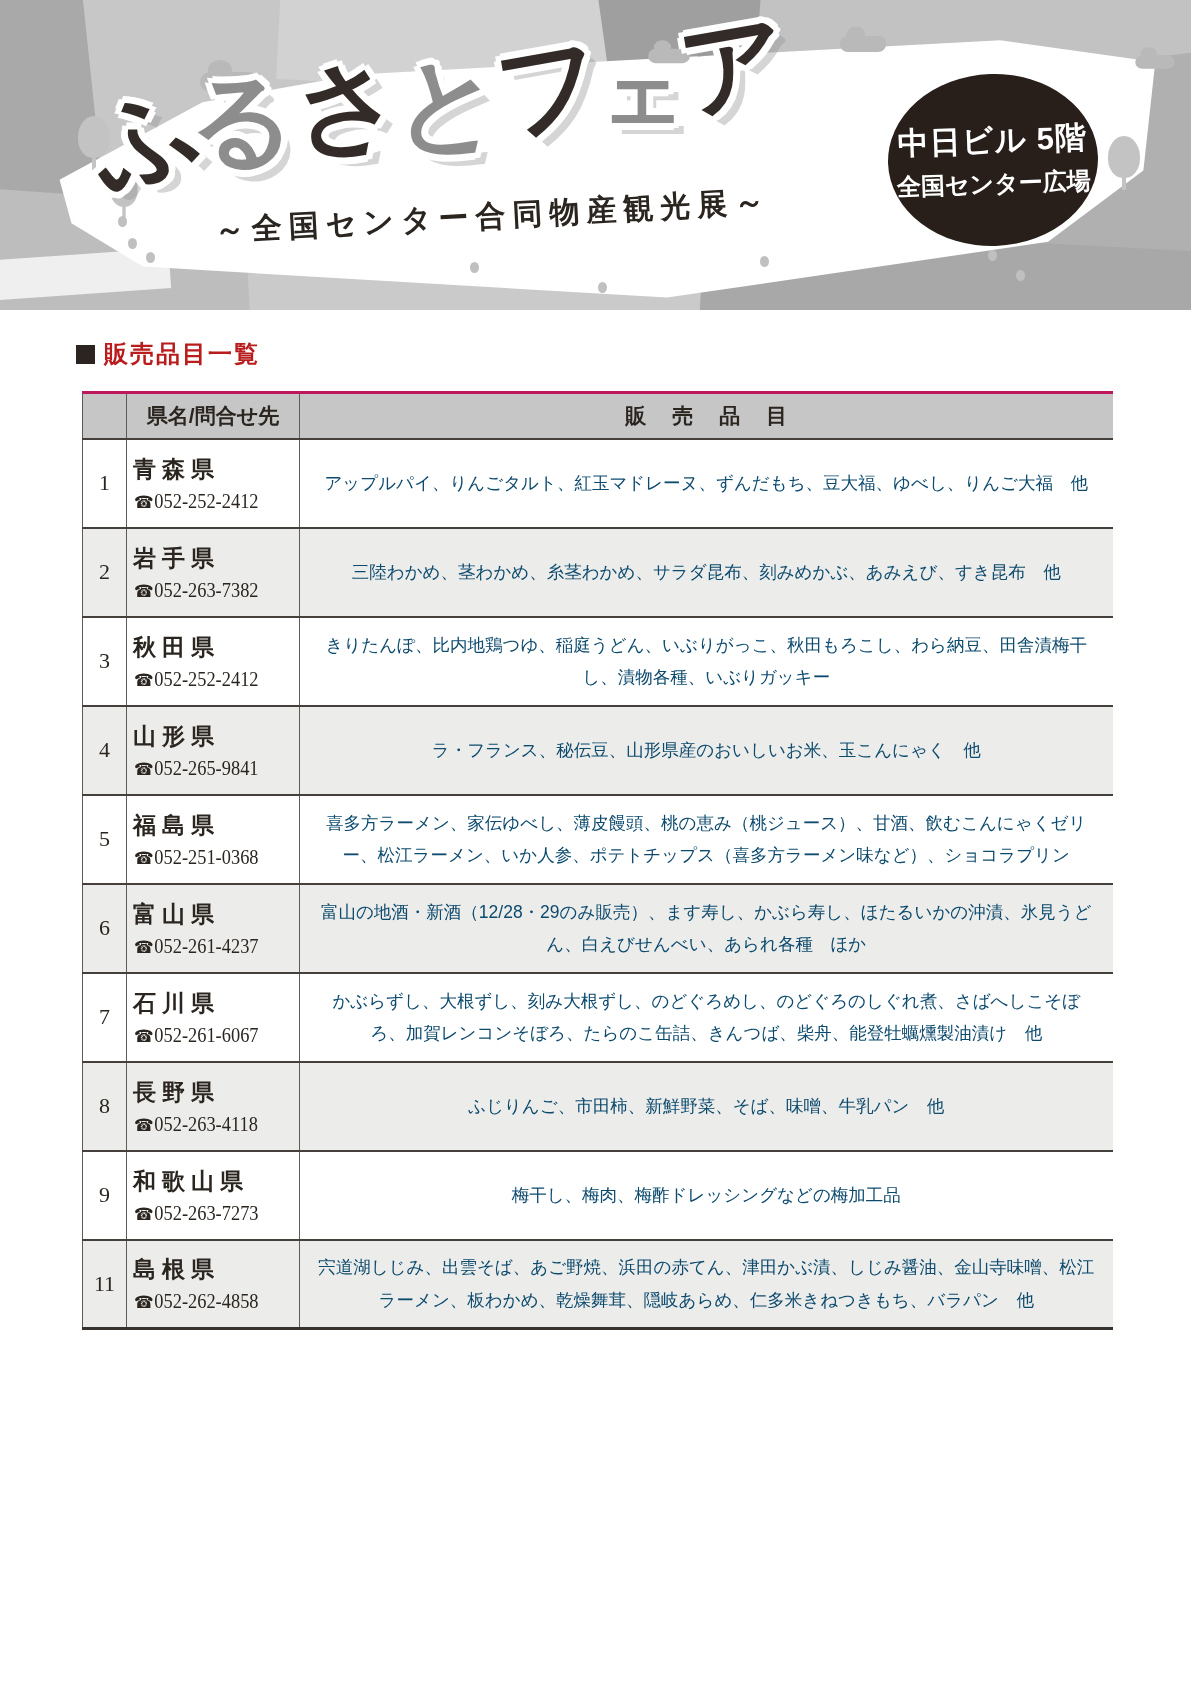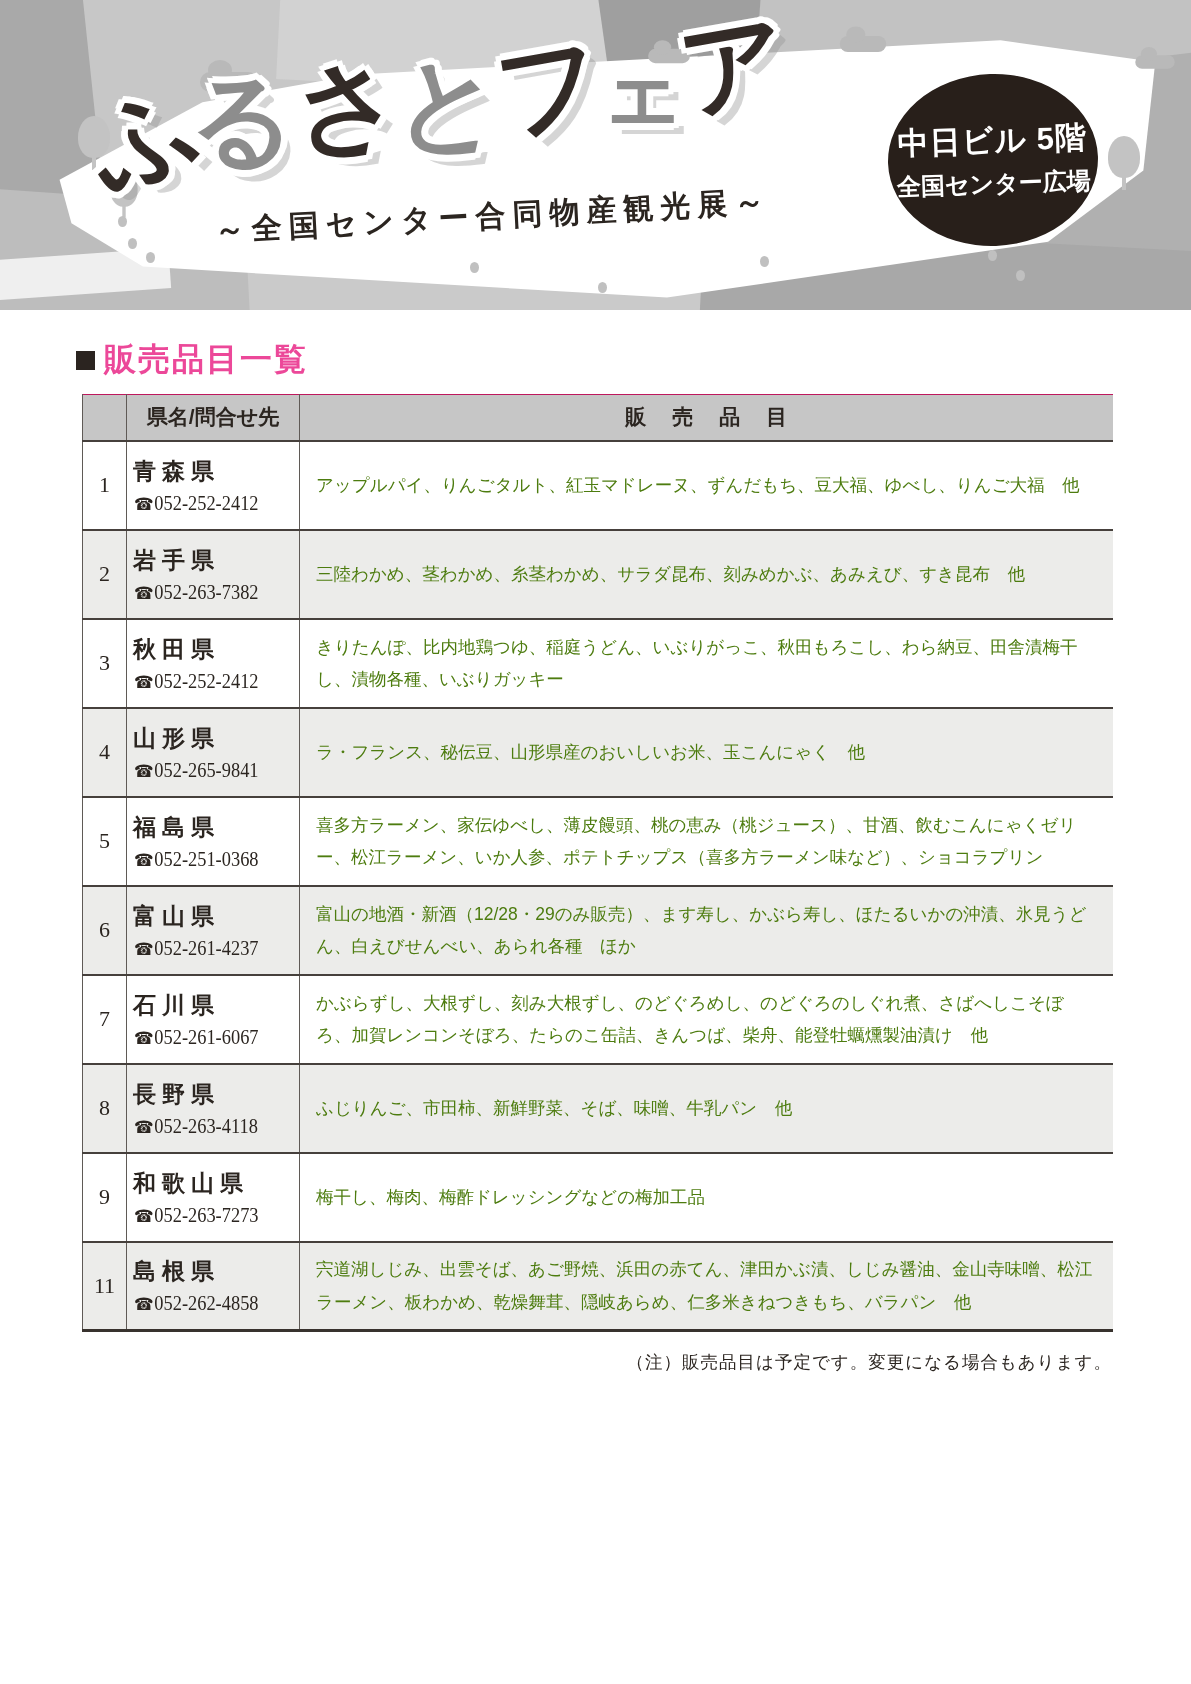--- a/index.html
+++ b/index.html
@@ -53,45 +53,45 @@
     text-shadow:-2px -2px 0 #fff,2px -2px 0 #fff,-2px 2px 0 #fff,2px 2px 0 #fff; }
 
   .badge { position:absolute; left:888px; top:74px; width:210px; height:172px; background:#281f1a;
     border-radius:50%; display:flex; flex-direction:column; align-items:center; justify-content:center;
     transform:rotate(-2deg); color:#ffffff; text-align:center; }
   .badge-line1 { font-size:31px; font-weight:bold; letter-spacing:1px; }
   .badge-line2 { font-size:24px; font-weight:bold; margin-top:6px; letter-spacing:0; }
 
   
   .content { padding:20px 79px 0 82px; }
-  .section-heading { display:flex; align-items:center; font-size:32px; font-weight:bold; color:#ec4899; margin:8px 0 12px -6px; letter-spacing:2px; }
+  .section-heading { display:flex; align-items:center; font-size:24px; font-weight:bold; color:#b91c1c; margin:8px 0 21px -6px; letter-spacing:2px; }
   .sq { display:inline-block; width:19px; height:19px; background:#2b2420; margin-right:9px; }
 
   table.items-table { width:1030px; border-collapse:collapse; table-layout:fixed;
-    border-top:1px solid #be185d; border-bottom:3px solid #38322e; }
+    border-top:3px solid #be185d; border-bottom:3px solid #38322e; }
   .items-table col.c-no   { width:44px; }
   .items-table col.c-pref { width:173px; }
   .items-table col.c-item { width:813px; }
 
   .items-table th { background:#c6c6c6; height:46px; font-size:21px; font-weight:bold; color:#2b2520;
     border-bottom:2px solid #46403c; }
   .items-table th, .items-table td { border-left:1px solid #5f5a56; }
   .items-table th:first-child, .items-table td:first-child { border-left:1px solid #5f5a56; }
   .items-table th:last-child, .items-table td:last-child { border-right:none; }
   .th-items { letter-spacing:26px; text-indent:26px;text-align:center; }
 
   .items-table td { border-top:2px solid #46403c; height:89px; vertical-align:middle; }
   .items-table tbody tr:nth-child(even) td { background:#ececea; }
   .row-no { text-align:center; font-family:"Liberation Serif","DejaVu Serif",serif; font-size:22px; color:#2b2520; }
   .pref-cell { }
   .pref-name { font-size:23px; font-weight:bold; letter-spacing:6px; text-indent:6px; color:#2b2520; }
   .phone-line { margin-top:5px; font-family:"Liberation Serif","DejaVu Serif",serif; font-size:20px;
     color:#2b2520; white-space:nowrap; transform:scaleX(.92); transform-origin:center; }
   .phone-icon { font-family:"DejaVu Sans",sans-serif; font-size:17px; margin-right:1px; }
-  .items-cell { font-size:17.5px; line-height:1.85; color:#4d7c0f; padding:10px 16px 10px 16px; text-align:left; }
+  .items-cell { font-size:17.5px; line-height:1.85; color:#0c4a6e; padding:10px 16px 10px 16px; text-align:center; }
 
   .note { width:1030px; text-align:right; font-size:17.5px; color:#2b2520; margin-top:18px; letter-spacing:1px; }
 </style>
 </head>
 <body>
 
 <div class="page">
 
   <header class="banner">
     <div class="piece p1"></div>
@@ -268,15 +268,14 @@
         <span class="phone-icon">☎</span><span>052-262-4858</span>
       </div>
     </td>
     <td class="items-cell">宍道湖しじみ、出雲そば、あご野焼、浜田の赤てん、津田かぶ漬、しじみ醤油、金山寺味噌、松江ラーメン、板わかめ、乾燥舞茸、隠岐あらめ、仁多米きねつきもち、バラパン　他</td>
   </tr>
 
 
 </tbody>
     </table>
 
-    <p class="note">（注）販売品目は予定です。変更になる場合もあります。</p>
   </main>
 </div>
 
 </body></html>

